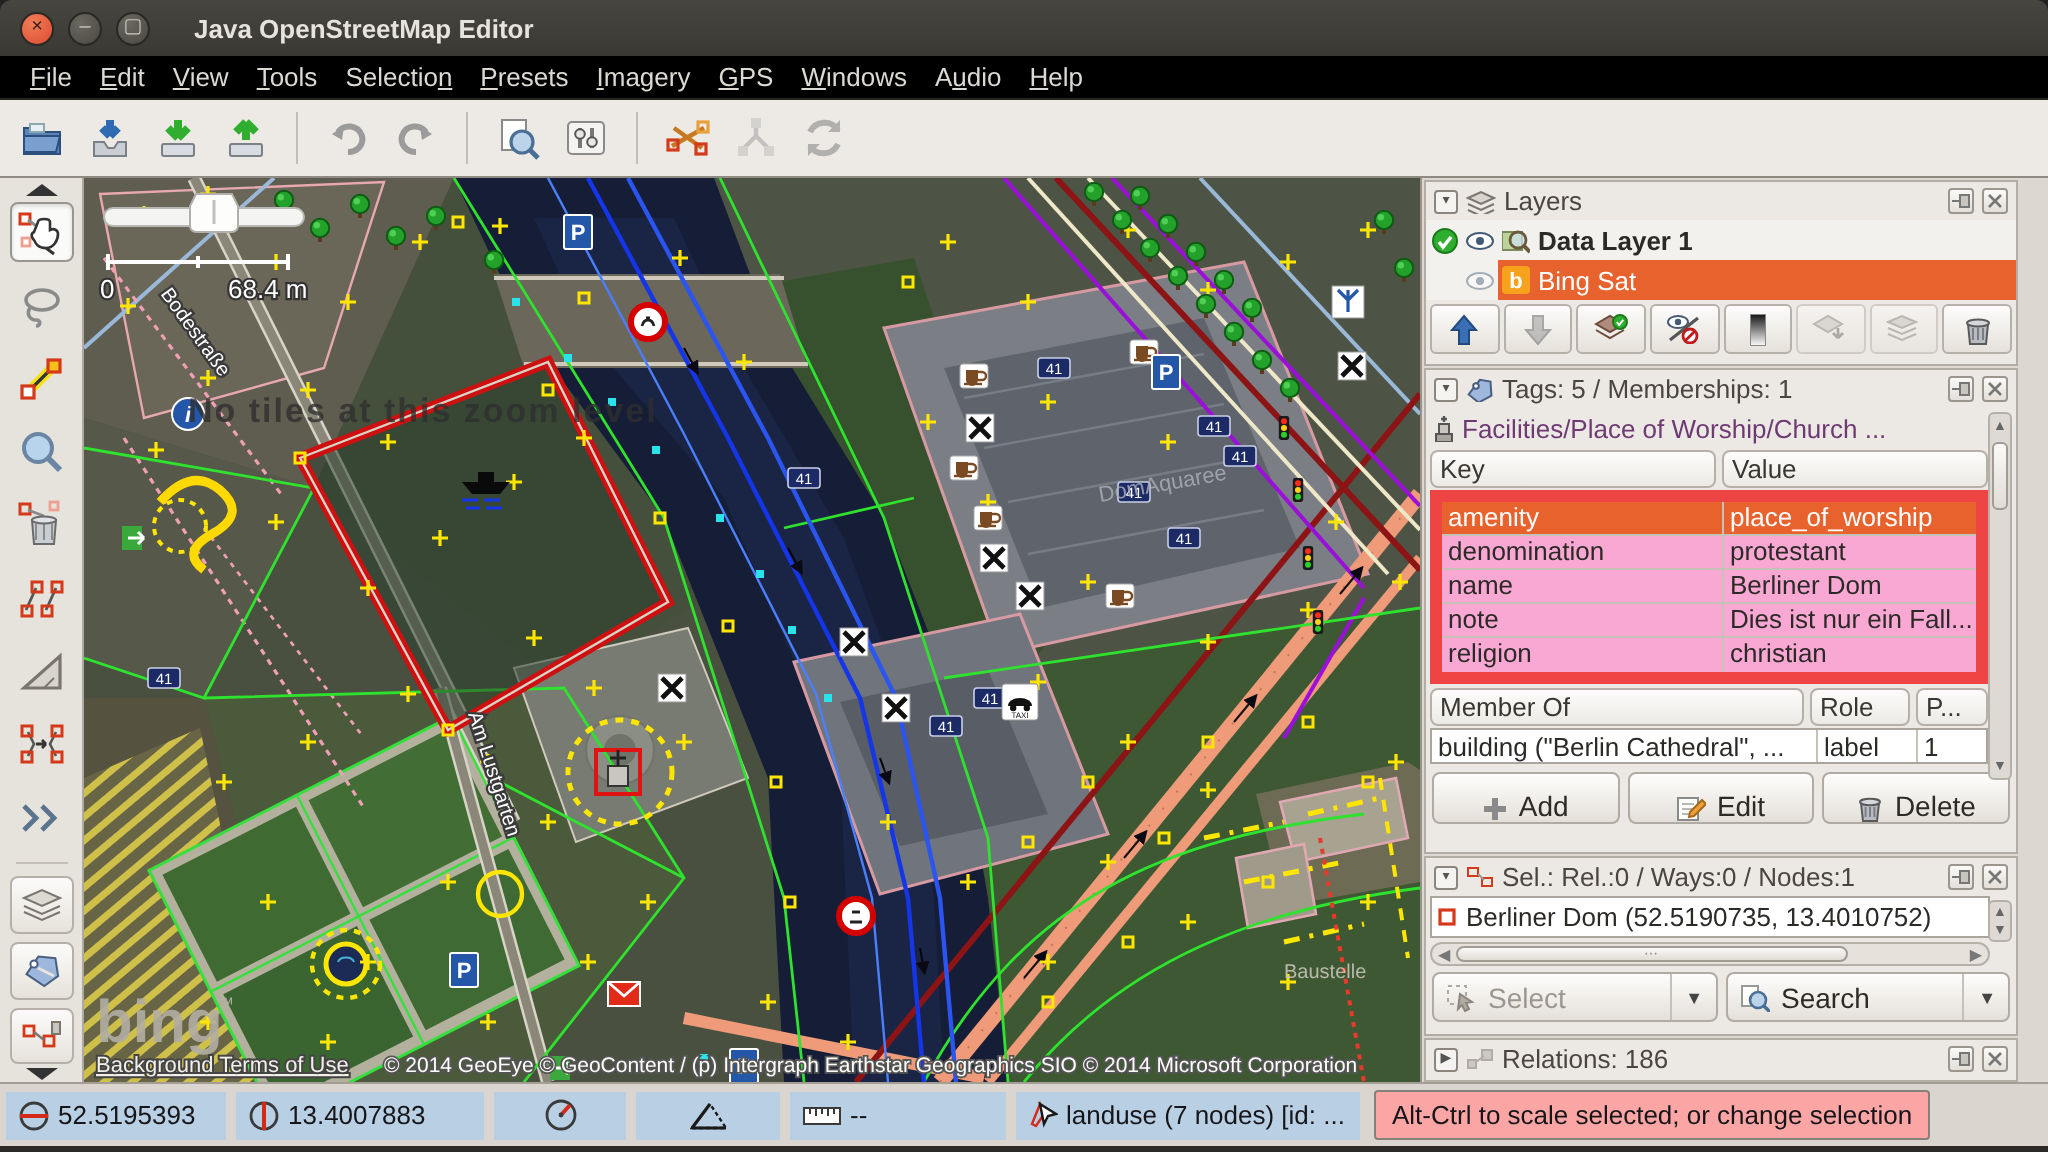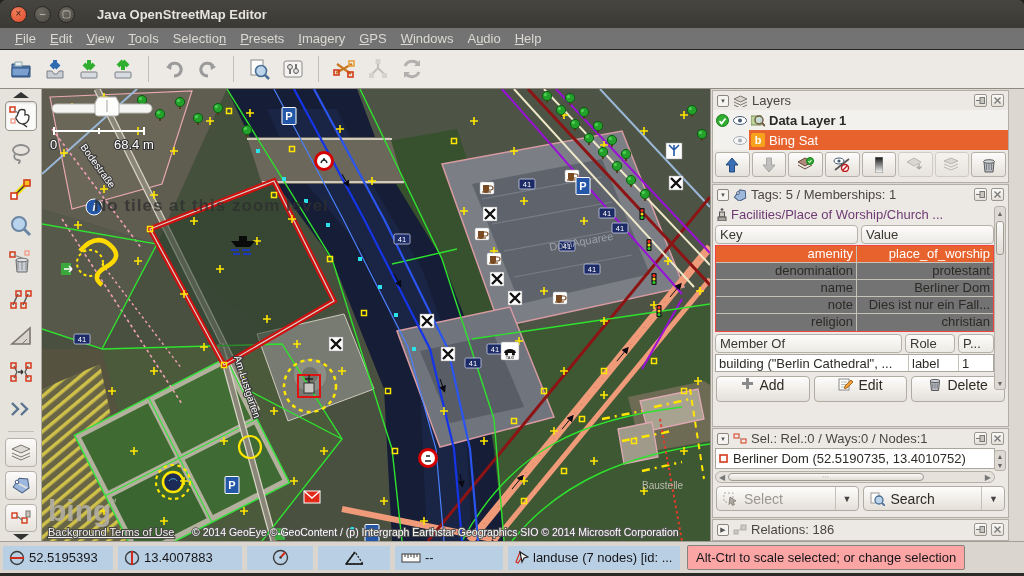--- a/index.html
+++ b/index.html
@@ -6,21 +6,21 @@
   *{box-sizing:border-box;}
   .app{position:relative;width:1024px;height:576px;background:#3b3934;font-family:"Liberation Sans",sans-serif;overflow:hidden;border-radius:6px 6px 0 0;}
   
   .titlebar{position:absolute;top:0;left:0;right:0;height:28px;display:flex;align-items:center;background:linear-gradient(#474540,#3b3934);}
   .winbtns{display:flex;gap:7px;margin-left:10px;}
   .wbtn{width:17px;height:17px;border-radius:50%;border:1px solid #2a2824;display:flex;align-items:center;justify-content:center;font-size:10px;line-height:1;color:#3a2013;}
   .wbtn.close{background:radial-gradient(circle at 35% 30%,#f07d58,#dd4b2f);}
   .wbtn.min,.wbtn.max{background:radial-gradient(circle at 35% 30%,#6b6860,#4a4841);color:#c9c6bf;}
   .title{margin-left:22px;color:#e6e3de;font-weight:bold;font-size:13px;}
   
-  .menubar{position:absolute;top:28px;left:0;right:0;height:22px;background:#737373;display:flex;align-items:center;padding-left:8px;border-bottom:1px solid #262520;}
+  .menubar{position:absolute;top:28px;left:0;right:0;height:22px;background:#000000;display:flex;align-items:center;padding-left:8px;border-bottom:1px solid #262520;}
   .menuitem{color:#dcd9d3;font-size:13px;padding:2px 7px;cursor:default;}
   .menuitem u{text-decoration:underline;}
   
   .toolbar{position:absolute;top:50px;left:0;right:0;height:39px;background:#edeae5;border-bottom:1px solid #8f8b83;display:flex;align-items:center;padding-left:6px;gap:4px;}
   .tbtn{width:30px;height:30px;border-radius:3px;display:flex;align-items:center;justify-content:center;}
   .tsep{width:1px;height:26px;background:#c2beb6;margin:0 6px;}
   
   .lefttools{position:absolute;top:89px;left:0;width:42px;bottom:35px;background:#e6e3dd;border-right:1px solid #aeaaa2;display:flex;flex-direction:column;align-items:center;padding-top:2px;}
   .ltool{width:32px;height:32px;margin:3px 0;display:flex;align-items:center;justify-content:center;border-radius:4px;}
   .ltool.active{background:#fafaf8;border:1px solid #9a958d;box-shadow:inset 0 1px 2px rgba(0,0,0,.15);}
@@ -38,31 +38,31 @@
   
   .layerrow{height:20px;display:flex;align-items:center;font-size:13px;color:#2c2a26;background:#f3f1ed;}
   .layerrow .cell{width:18px;display:flex;justify-content:center;flex:none;}
   .layersel{background:#e8622d;color:#fff;flex:1;height:20px;display:flex;align-items:center;gap:4px;padding-left:2px;}
   .layerbtns{display:flex;gap:2px;padding:2px;}
   .lb{flex:1;height:25px;border:1px solid #b5b0a8;border-radius:3px;background:linear-gradient(#fdfcfb,#e5e1da);display:flex;align-items:center;justify-content:center;}
   
   .preset{height:20px;display:flex;align-items:center;gap:4px;font-size:13px;color:#6e3a74;padding:0 14px 0 4px;white-space:nowrap;overflow:hidden;}
   .kvhead{display:grid;grid-template-columns:143px 1fr;gap:3px;padding:1px 14px 1px 2px;}
   .kvhead>div{border:1px solid #b5b0a8;border-radius:4px;background:linear-gradient(#fdfcfb,#eceae5);font-size:13px;color:#3a3733;padding:1px 4px;height:19px;}
-  .kvtable{margin:0 14px 0 2px;border:1px solid #ef4444;background:#737373;text-align:right;}
+  .kvtable{margin:0 14px 0 2px;border:6px solid #ef4444;background:#f9a8d4;}
   .kvrow{display:grid;grid-template-columns:141px 1fr;font-size:13px;color:#2c2a26;border-bottom:1px solid #c6c2ba;height:17px;line-height:16px;}
   .kvrow>div{padding:0 3px;overflow:hidden;white-space:nowrap;border-right:1px solid #c6c2ba;}
   .kvrow>div:last-child{border-right:none;}
   .kvrow.sel{background:#e8622d;color:#fff;}
   .memhead{display:grid;grid-template-columns:1fr 50px 36px;gap:3px;padding:2px 14px 1px 2px;}
   .memhead>div{border:1px solid #b5b0a8;border-radius:4px;background:linear-gradient(#fdfcfb,#eceae5);font-size:13px;color:#3a3733;padding:1px 4px;height:19px;overflow:hidden;white-space:nowrap;}
   .memrow{display:grid;grid-template-columns:193px 50px 1fr;margin:0 14px 0 2px;background:#fff;border:1px solid #aaa69e;font-size:13px;height:18px;line-height:17px;color:#2c2a26;}
   .memrow>div{padding:0 3px;border-right:1px solid #c6c2ba;overflow:hidden;white-space:nowrap;}
   .tagbtns{display:flex;gap:4px;padding:4px 3px 3px 3px;}
-  .bigbtn{flex:1;height:26px;border:1px solid #b0aba3;border-radius:4px;background:linear-gradient(#fefdfc,#e4e0d9);display:flex;align-items:flex-start;justify-content:center;gap:5px;font-size:14px;color:#2e2b27;}
+  .bigbtn{flex:1;height:26px;border:1px solid #b0aba3;border-radius:4px;background:linear-gradient(#fefdfc,#e4e0d9);display:flex;align-items:flex-end;justify-content:center;gap:5px;font-size:14px;color:#2e2b27;}
   .vsb{position:absolute;right:2px;top:21px;width:12px;bottom:36px;background:#dedad3;border:1px solid #b5b0a8;border-radius:3px;}
   .vsb .thumb{position:absolute;top:14px;left:1px;right:1px;height:34px;border:1px solid #a09b93;border-radius:3px;background:linear-gradient(#fbfaf8,#e0dcd5);}
   .vsb .ar{position:absolute;left:0;right:0;height:12px;display:flex;align-items:center;justify-content:center;font-size:7px;color:#666;}
   
   .selitem{display:flex;align-items:center;gap:5px;background:#fff;border:1px solid #aaa69e;margin:0 13px 0 2px;height:21px;font-size:13px;color:#2c2a26;padding-left:3px;white-space:nowrap;overflow:hidden;}
   .hscroll{margin:2px 13px 0 2px;height:12px;border:1px solid #b5b0a8;border-radius:6px;background:#e6e2db;position:relative;display:flex;align-items:center;justify-content:space-between;padding:0 3px;font-size:8px;color:#777;}
   .hthumb{position:absolute;left:12px;right:70px;top:1px;bottom:1px;border:1px solid #a09b93;border-radius:5px;background:linear-gradient(#fbfaf8,#e0dcd5);display:flex;align-items:center;justify-content:center;font-size:7px;color:#888;letter-spacing:1px;}
   .selbtns{display:flex;gap:4px;padding:3px;}
   .dropbtn{flex:1;height:25px;border:1px solid #b0aba3;border-radius:4px;background:linear-gradient(#fefdfc,#e4e0d9);display:flex;align-items:center;font-size:14px;color:#2e2b27;padding:0 6px;gap:6px;}
   .dropbtn .caret{margin-left:auto;font-size:9px;color:#444;border-left:1px solid #c5c0b8;padding-left:7px;height:100%;display:flex;align-items:center;}

